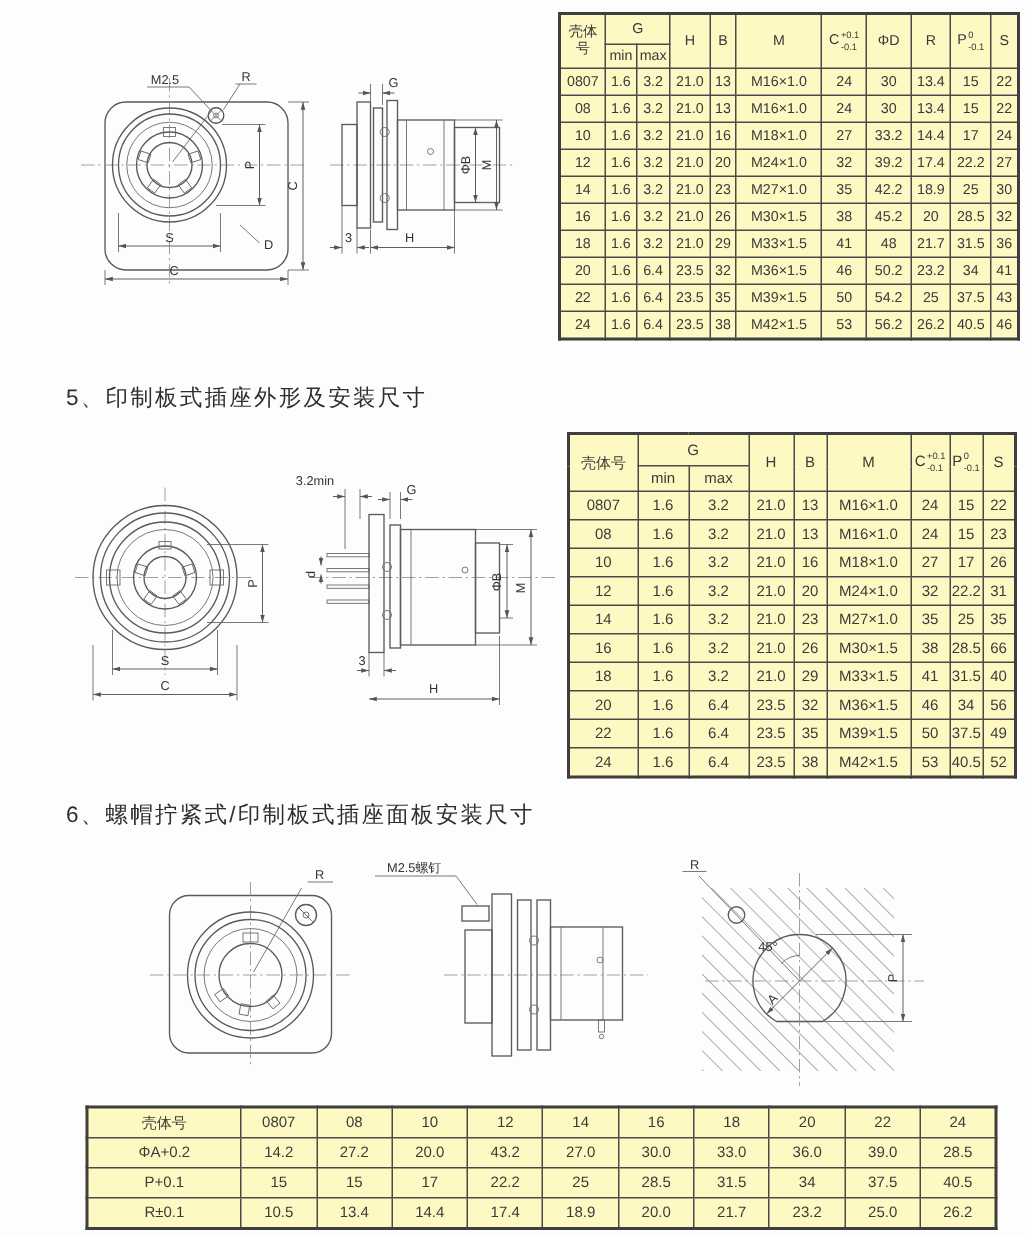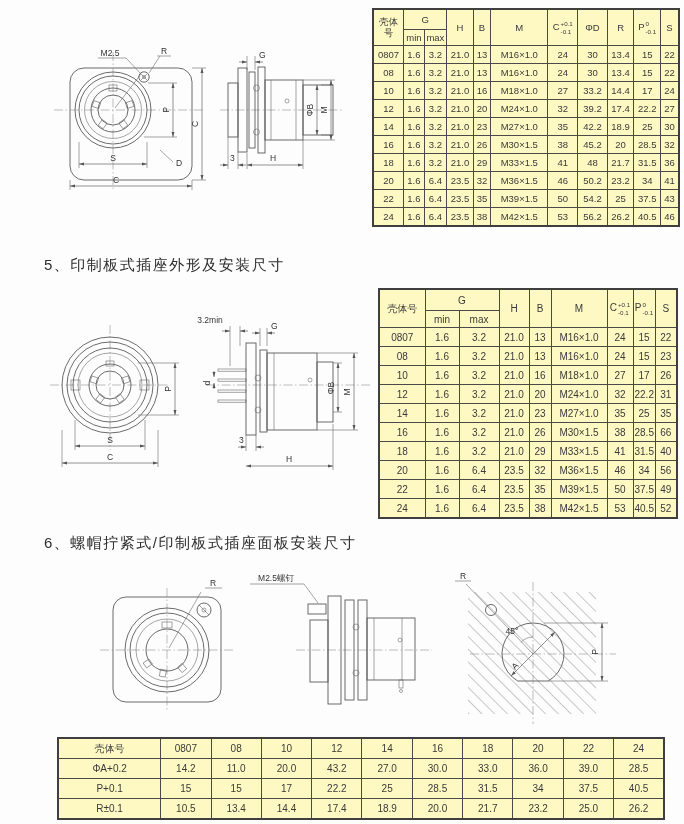--- a/index.html
+++ b/index.html
@@ -650,21 +650,21 @@
             <td>14</td>
             <td>16</td>
             <td>18</td>
             <td>20</td>
             <td>22</td>
             <td>24</td>
           </tr>
           <tr>
             <td>ΦA+0.2</td>
             <td>14.2</td>
-            <td>11.0</td>
+            <td>27.2</td>
             <td>20.0</td>
             <td>43.2</td>
             <td>27.0</td>
             <td>30.0</td>
             <td>33.0</td>
             <td>36.0</td>
             <td>39.0</td>
             <td>28.5</td>
           </tr>
           <tr>

